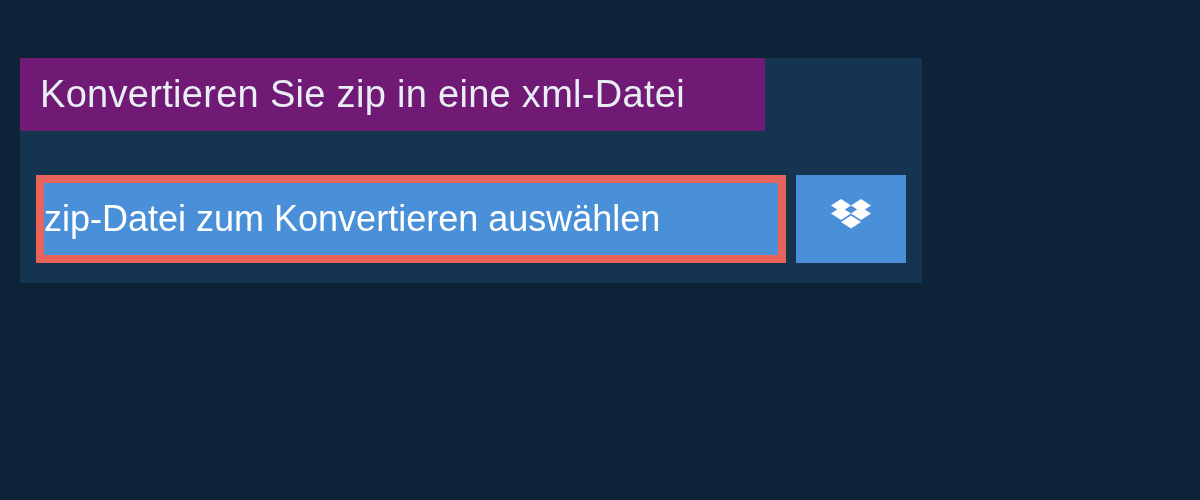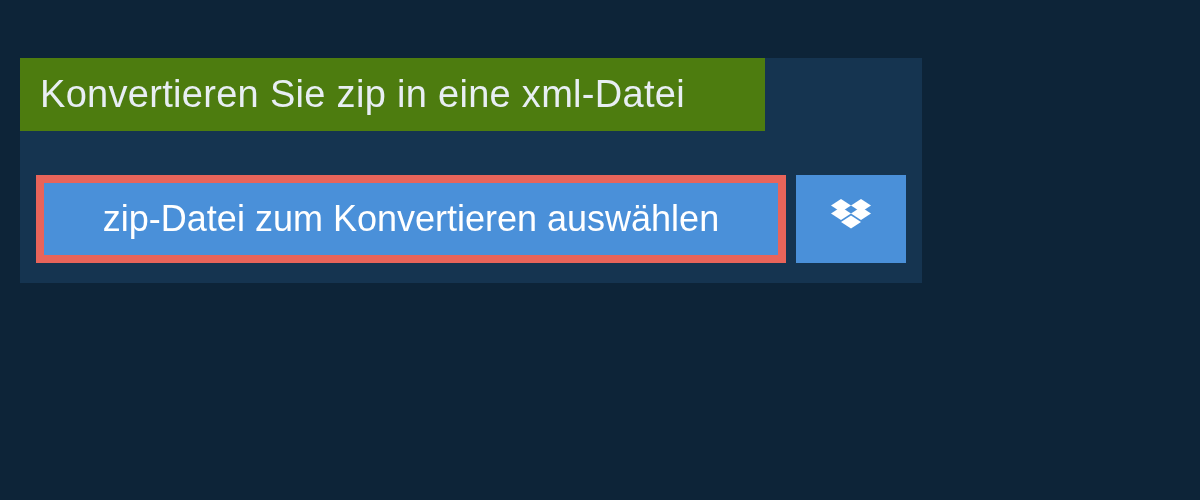--- a/index.html
+++ b/index.html
@@ -21,21 +21,21 @@
       width: 902px;
       height: 225px;
       background-color: #153450;
     }
     .title-bar {
       position: absolute;
       left: 20px;
       top: 58px;
       width: 745px;
       height: 73px;
-      background-color: #4d7c0f;
+      background-color: #701a75;
       display: flex;
       align-items: center;
       padding-left: 20px;
     }
     .title-text {
       color: #e8eef3;
       font-size: 38px;
       font-weight: 400;
       letter-spacing: 0.3px;
     }
@@ -46,21 +46,20 @@
       display: flex;
       gap: 10px;
     }
     .select-file-button {
       width: 750px;
       height: 88px;
       background-color: #4a90d9;
       border: 8px solid #e8645a;
       display: flex;
       align-items: center;
-      justify-content: center;
       cursor: pointer;
     }
     .select-file-text {
       color: #ffffff;
       font-size: 36px;
       font-weight: 400;
     }
     .dropbox-button {
       width: 110px;
       height: 88px;

